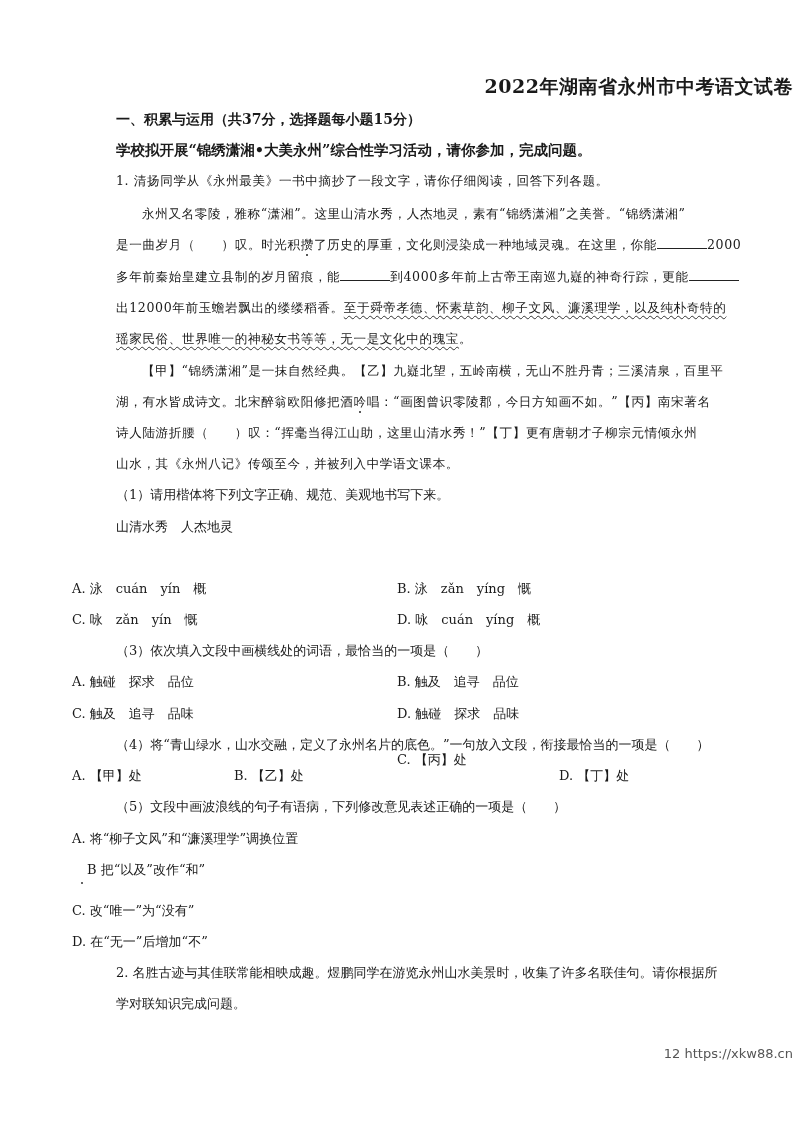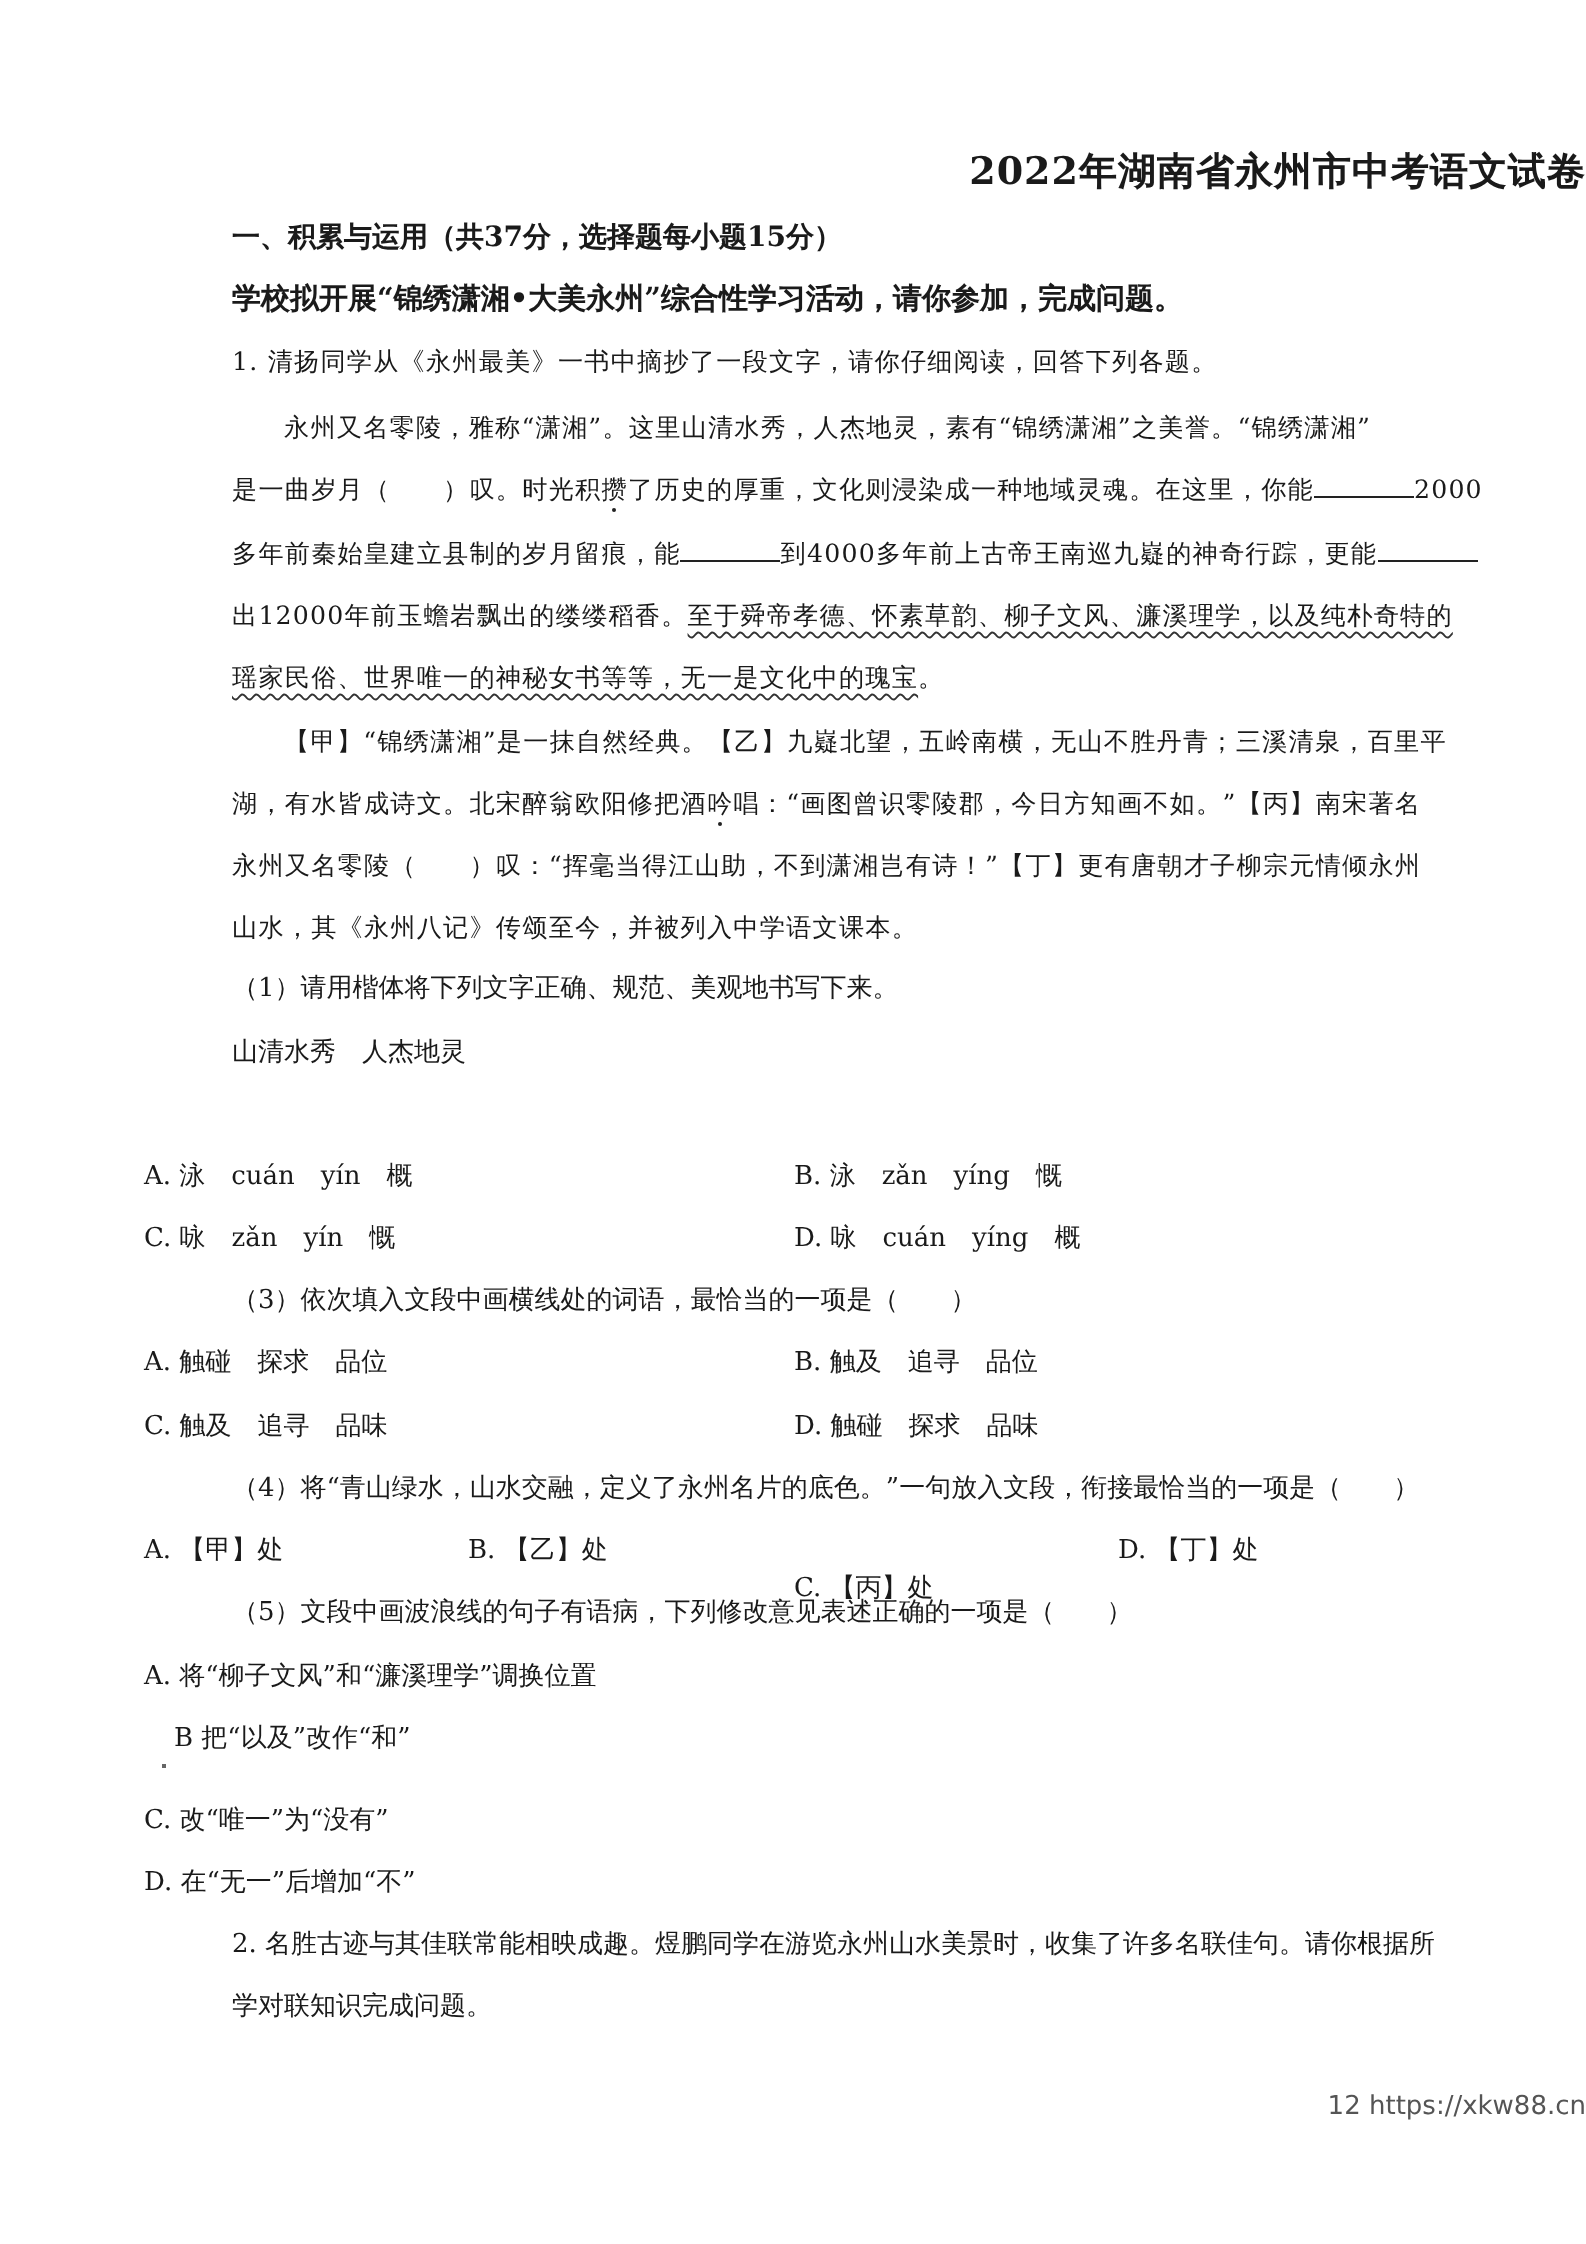--- a/index.html
+++ b/index.html
@@ -47,41 +47,41 @@
     <span>出12000年前玉蟾岩飘出的缕缕稻香。</span><span class="wavy">至于舜帝孝德、怀素草韵、柳子文风、濂溪理学，以及纯朴奇特的</span>
   </div>
   <div class="line para" style="top:330px;">
     <span class="wavy">瑶家民俗、世界唯一的神秘女书等等，无一是文化中的瑰宝</span><span>。</span>
   </div>
 
   <div class="line para" style="top:393px;">
     <span>湖，有水皆成诗文。北宋醉翁欧阳修把酒</span><span class="dot">吟</span><span>唱：“画图曾识零陵郡，今日方知画不如。”【丙】南宋著名</span>
   </div>
   <div class="line para indent" style="top:362px;">【甲】“锦绣潇湘”是一抹自然经典。【乙】九嶷北望，五岭南横，无山不胜丹青；三溪清泉，百里平</div>
-  <div class="line para" style="top:424px;">永州又名零陵（　　）叹：“挥毫当得江山助，不到潇湘岂有诗！”【丁】更有唐朝才子柳宗元情倾永州</div>
+  <div class="line para" style="top:424px;">诗人陆游折腰（　　）叹：“挥毫当得江山助，这里山清水秀！”【丁】更有唐朝才子柳宗元情倾永州</div>
   <div class="line para" style="top:455px;">山水，其《永州八记》传颂至今，并被列入中学语文课本。</div>
 
   <div class="line" style="top:486px;">（1）请用楷体将下列文字正确、规范、美观地书写下来。</div>
   <div class="line" style="top:518px;">山清水秀　人杰地灵</div>
 
   <div class="opt" style="top:580px; left:72px;">A. 泳　cuán　yín　概</div>
   <div class="opt optB" style="top:580px;">B. 泳　zǎn　yíng　慨</div>
   <div class="opt" style="top:611px; left:72px;">C. 咏　zǎn　yín　慨</div>
   <div class="opt optB" style="top:611px;">D. 咏　cuán　yíng　概</div>
 
   <div class="line" style="top:642px;">（3）依次填入文段中画横线处的词语，最恰当的一项是（　　）</div>
   <div class="opt" style="top:673px; left:72px;">A. 触碰　探求　品位</div>
   <div class="opt optB" style="top:673px;">B. 触及　追寻　品位</div>
   <div class="opt" style="top:705px; left:72px;">C. 触及　追寻　品味</div>
   <div class="opt optB" style="top:705px;">D. 触碰　探求　品味</div>
 
   <div class="line" style="top:736px;">（4）将“青山绿水，山水交融，定义了永州名片的底色。”一句放入文段，衔接最恰当的一项是（　　）</div>
   <div class="opt" style="top:767px; left:72px;">A. 【甲】处</div>
   <div class="opt" style="top:767px; left:234px;">B. 【乙】处</div>
-  <div class="opt" style="top:786px; left:397px;">C. 【丙】处</div>
+  <div class="opt" style="top:751px; left:397px;">C. 【丙】处</div>
   <div class="opt" style="top:767px; left:559px;">D. 【丁】处</div>
 
   <div class="line" style="top:798px;">（5）文段中画波浪线的句子有语病，下列修改意见表述正确的一项是（　　）</div>
   <div class="opt" style="top:830px; left:72px;">A. 将“柳子文风”和“濂溪理学”调换位置</div>
   <div class="opt" style="top:861px; left:87px;">B  把“以及”改作“和”</div>
   <div class="small-mark"></div>
   <div class="opt" style="top:902px; left:72px;">C. 改“唯一”为“没有”</div>
   <div class="opt" style="top:933px; left:72px;">D. 在“无一”后增加“不”</div>
 
   <div class="line" style="top:964px;">2. 名胜古迹与其佳联常能相映成趣。煜鹏同学在游览永州山水美景时，收集了许多名联佳句。请你根据所</div>

